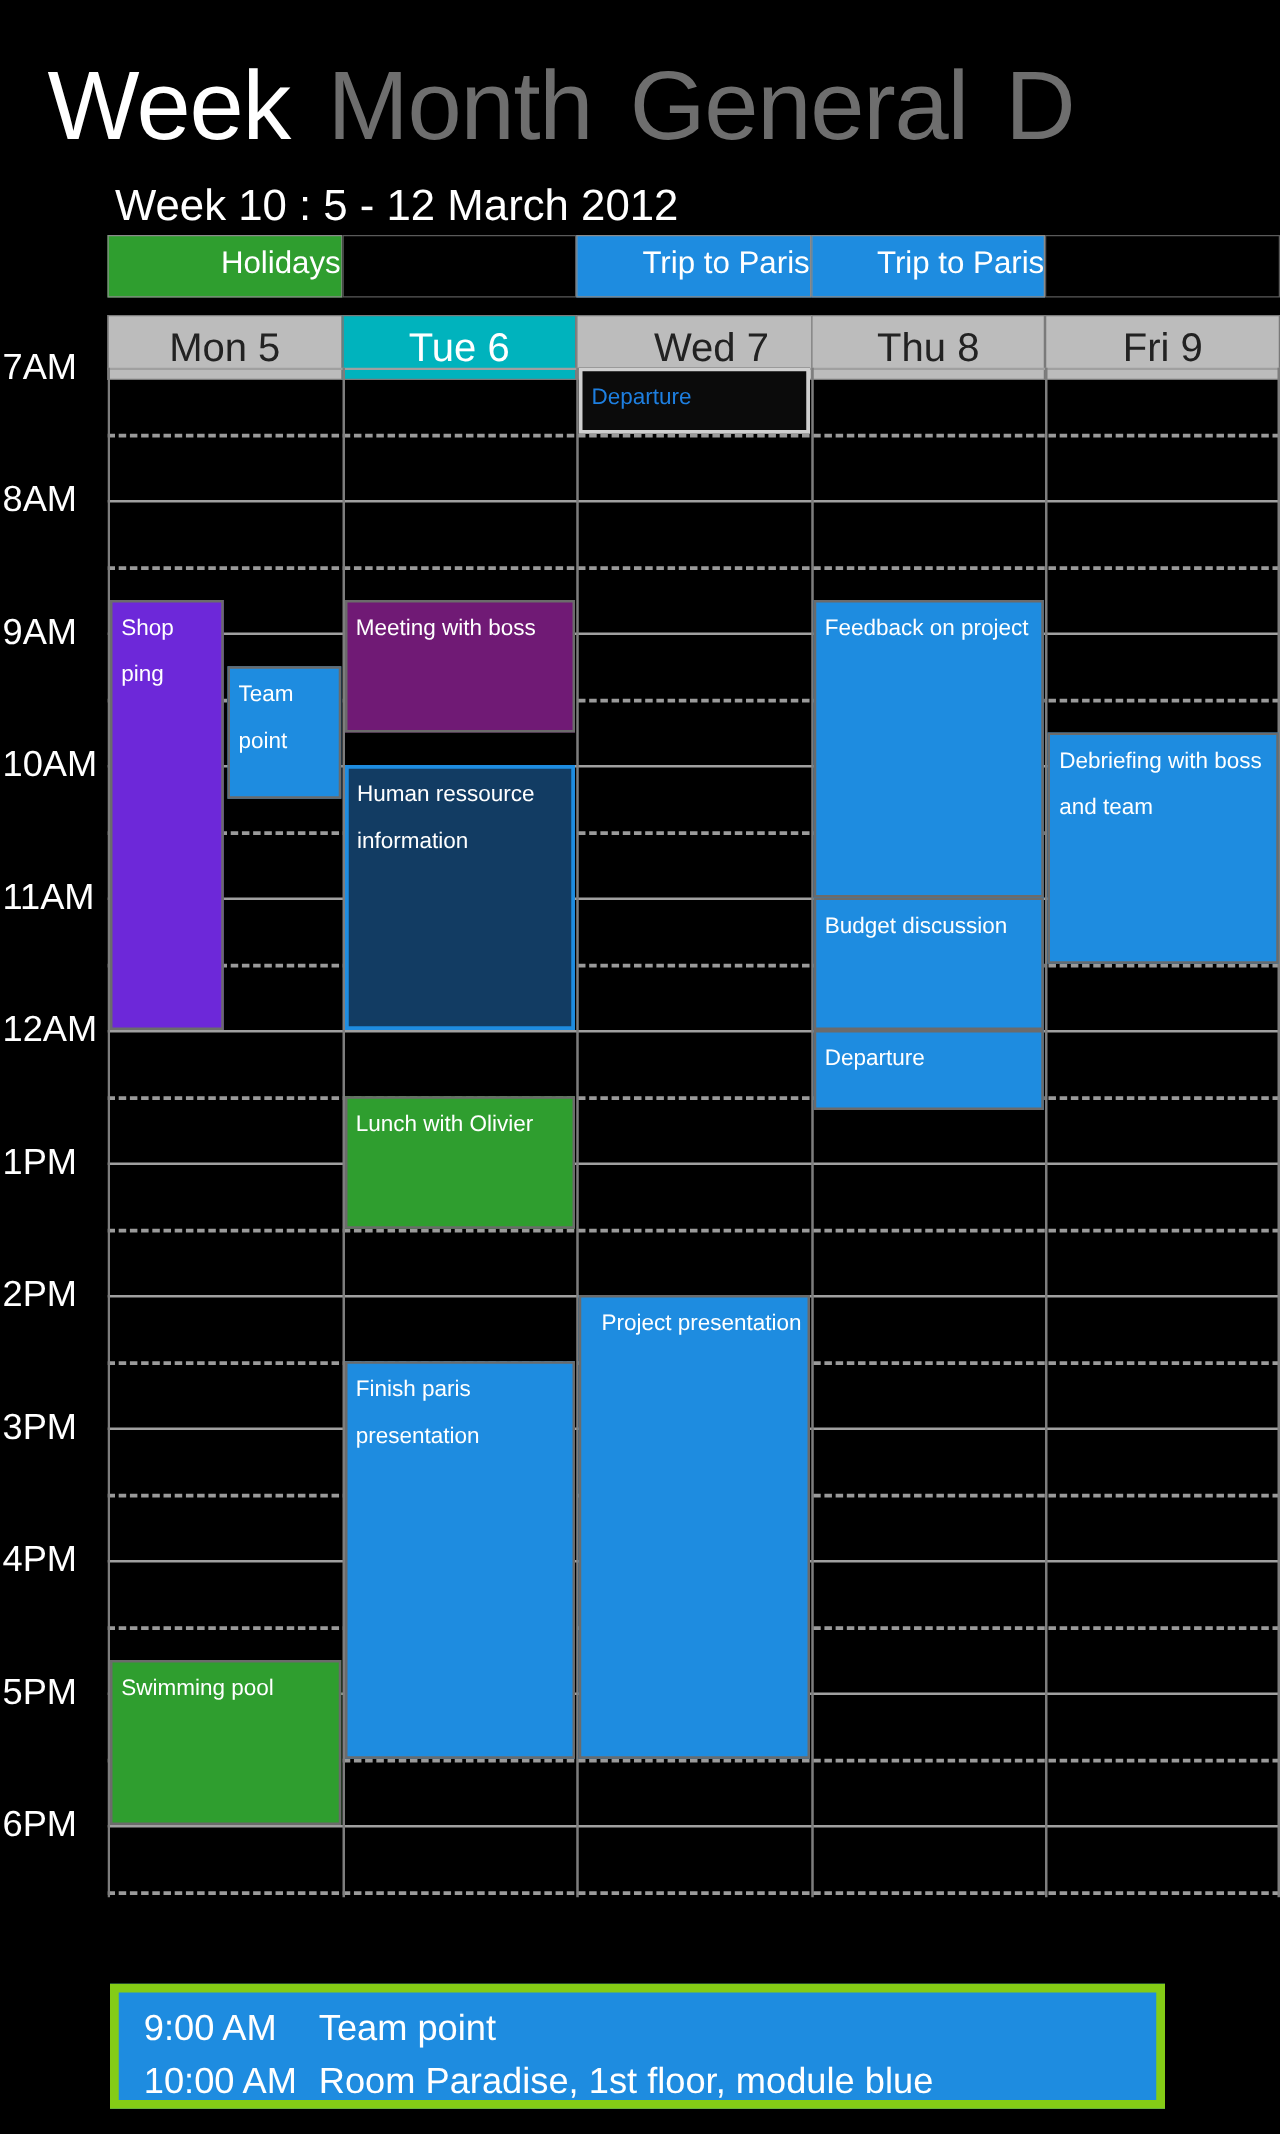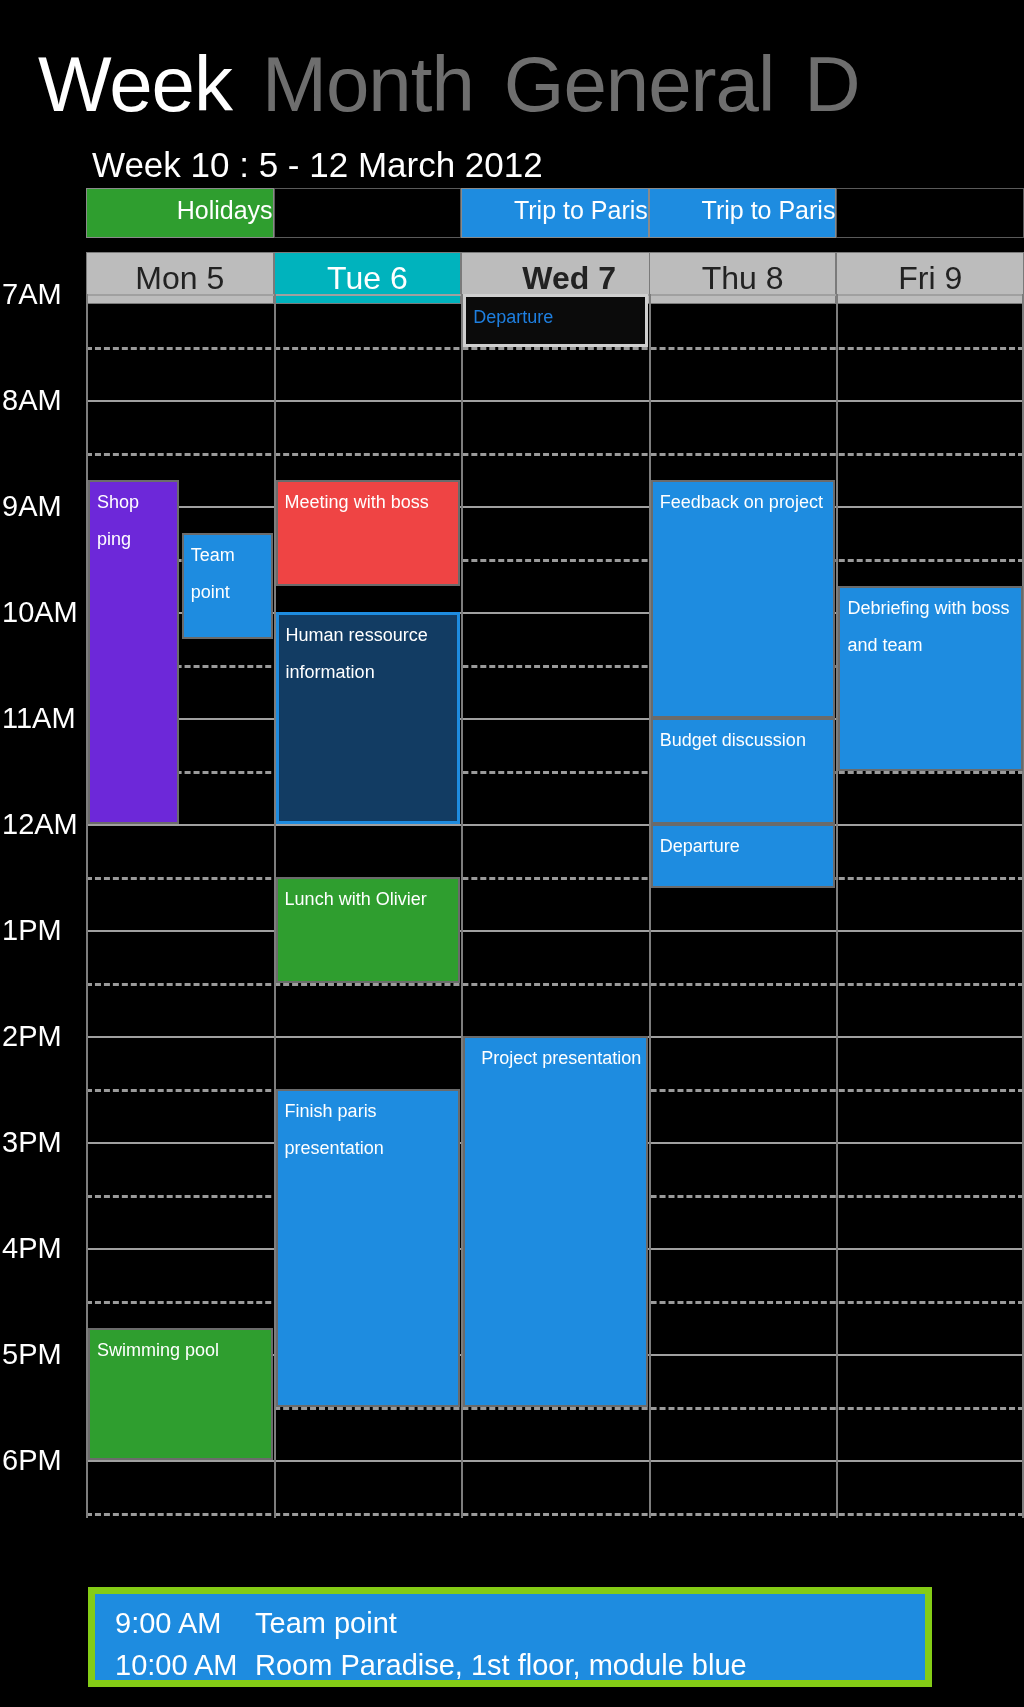--- a/index.html
+++ b/index.html
@@ -228,21 +228,21 @@
         <span class="allday-label">Trip to Paris</span>
       </div>
       <div class="allday-cell empty" style="left: 750.4px; width: 187.6px;">
         <span class="allday-label"></span>
       </div>
     </div>
 
   <div id="day-header-row">
       <div class="day-header" style="left: 0px; width: 187.6px;">Mon 5</div>
       <div class="day-header today" style="background: rgb(0, 179, 189); left: 187.6px; width: 187.6px;">Tue 6</div>
-      <div class="day-header" style="left: 375.2px; width: 216px; font-weight: bold;">Wed 7</div>
+      <div class="day-header" style="left: 375.2px; width: 216px;">Wed 7</div>
       <div class="day-header" style="left: 562.8px; width: 187.6px;">Thu 8</div>
       <div class="day-header" style="left: 750.4px; width: 187.6px;">Fri 9</div>
     </div>
 
   <div id="time-grid">
     <div class="grid-area" id="grid-area">
         <div class="hour-line" style="top: 0px;"></div>
         <div class="half-line" style="top: 53px;"></div>
         <div class="hour-line" style="top: 106px;"></div>
         <div class="half-line" style="top: 159px;"></div>
@@ -274,21 +274,21 @@
         <div class="col-line" style="left: 936px;"></div>
         <div class="event green" style="background: #6d28d9; left: 2px; width: 90.8px; top: 185.5px; height: 344.5px; z-index: 10;">
           <span class="ev-text">Shop ping</span>
         </div>
         <div class="event blue" style="background: rgb(30, 140, 224); left: 95.8px; width: 90.8px; top: 238.5px; height: 106px; z-index: 11;">
           <span class="ev-text">Team point</span>
         </div>
         <div class="event green" style="background: rgb(47, 158, 47); left: 2px; width: 184.6px; top: 1033.5px; height: 132.5px; z-index: 10;">
           <span class="ev-text">Swimming pool</span>
         </div>
-        <div class="event blue" style="background: #ef4444; left: 189.6px; width: 184.6px; top: 185.5px; height: 106px; z-index: 10;">
+        <div class="event blue" style="background: #701a75; left: 189.6px; width: 184.6px; top: 185.5px; height: 106px; z-index: 10;">
           <span class="ev-text">Meeting with boss</span>
         </div>
         <div class="event navy" style="background: rgb(18, 60, 99); left: 189.6px; width: 184.6px; top: 318px; height: 212px; z-index: 10;">
           <span class="ev-text">Human ressource information</span>
         </div>
         <div class="event green" style="background: rgb(47, 158, 47); left: 189.6px; width: 184.6px; top: 583px; height: 106px; z-index: 10;">
           <span class="ev-text">Lunch with Olivier</span>
         </div>
         <div class="event blue" style="background: rgb(30, 140, 224); left: 189.6px; width: 184.6px; top: 795px; height: 318px; z-index: 10;">
           <span class="ev-text">Finish paris presentation</span>

